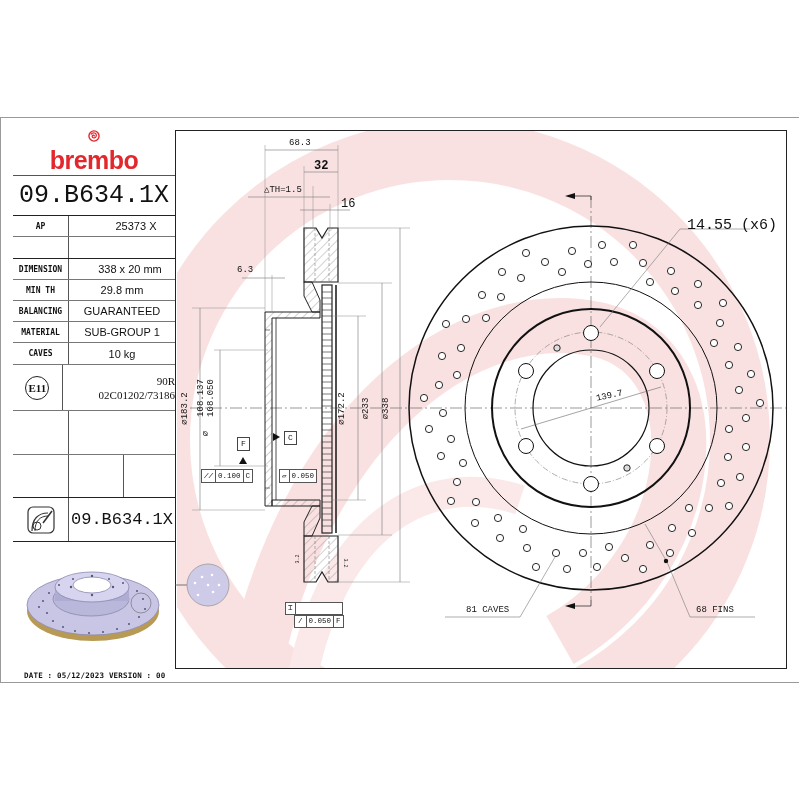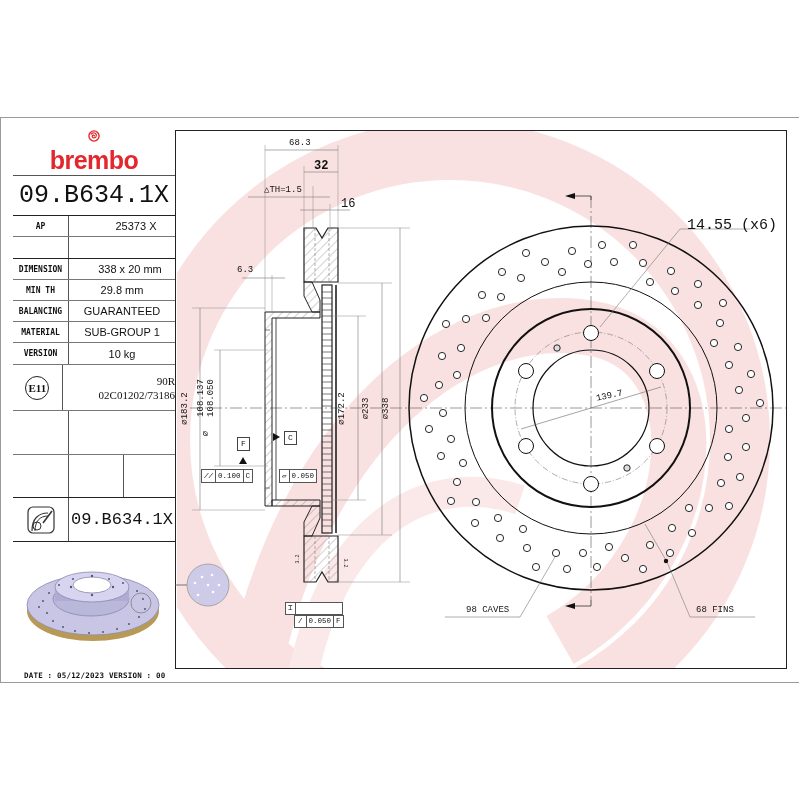--- a/index.html
+++ b/index.html
@@ -261,21 +261,21 @@
     <span style="padding:0 2px;border-right:1px solid #555;">0.050</span>
     <span style="padding:0 2px;">F</span>
   </div>
   <span style="position:absolute;left:293px;top:556px;font-size:5px;transform:rotate(-90deg);">3.2</span>
   <span style="position:absolute;left:340px;top:560px;font-size:5px;transform:rotate(90deg);">3.2</span>
 </div>
 
 <div>
   <span style="position:absolute;left:687px;top:217px;font-size:15px;">14.55 (x6)</span>
   <span style="position:absolute;left:596px;top:391px;font-size:9px;transform:rotate(-12deg);">139.7</span>
-  <span style="position:absolute;left:466px;top:605px;font-size:9px;">98 CAVES</span>
+  <span style="position:absolute;left:466px;top:605px;font-size:9px;">81 CAVES</span>
   <span style="position:absolute;left:696px;top:605px;font-size:9px;">68 FINS</span>
 </div>
 
 <div class="frame"></div>
 
 <div class="leftcol" style="background:#fff;">
   <div class="cell logo-row">
     <svg width="26" height="26" viewBox="0 0 26 26">
       <circle cx="13" cy="13" r="11" fill="none" stroke="#e2272d" stroke-width="3"></circle>
       <path d="M7 9 C10 4, 19 6, 18 13 C17 18, 10 19, 9 14 C9 11, 13 10, 14 13" fill="none" stroke="#e2272d" stroke-width="2.6" stroke-linecap="round"></path>
@@ -301,21 +301,21 @@
   </div>
   <div class="cell spec-row" style="top:171px;">
     <span class="k">BALANCING</span>
     <span class="v">GUARANTEED</span>
   </div>
   <div class="cell spec-row" style="top:192px;">
     <span class="k">MATERIAL</span>
     <span class="v">SUB-GROUP 1</span>
   </div>
   <div class="cell spec-row" style="top:213px;height:22px;">
-    <span class="k">VERSION</span>
+    <span class="k">CAVES</span>
     <span class="v">10 kg</span>
   </div>
   <div class="cell e11-row">
     <span class="k">
         <span class="e11-badge">E11</span>
       </span>
     <span class="v">
       <span>90R</span>
       <span>02C01202/73186</span>
     </span>

